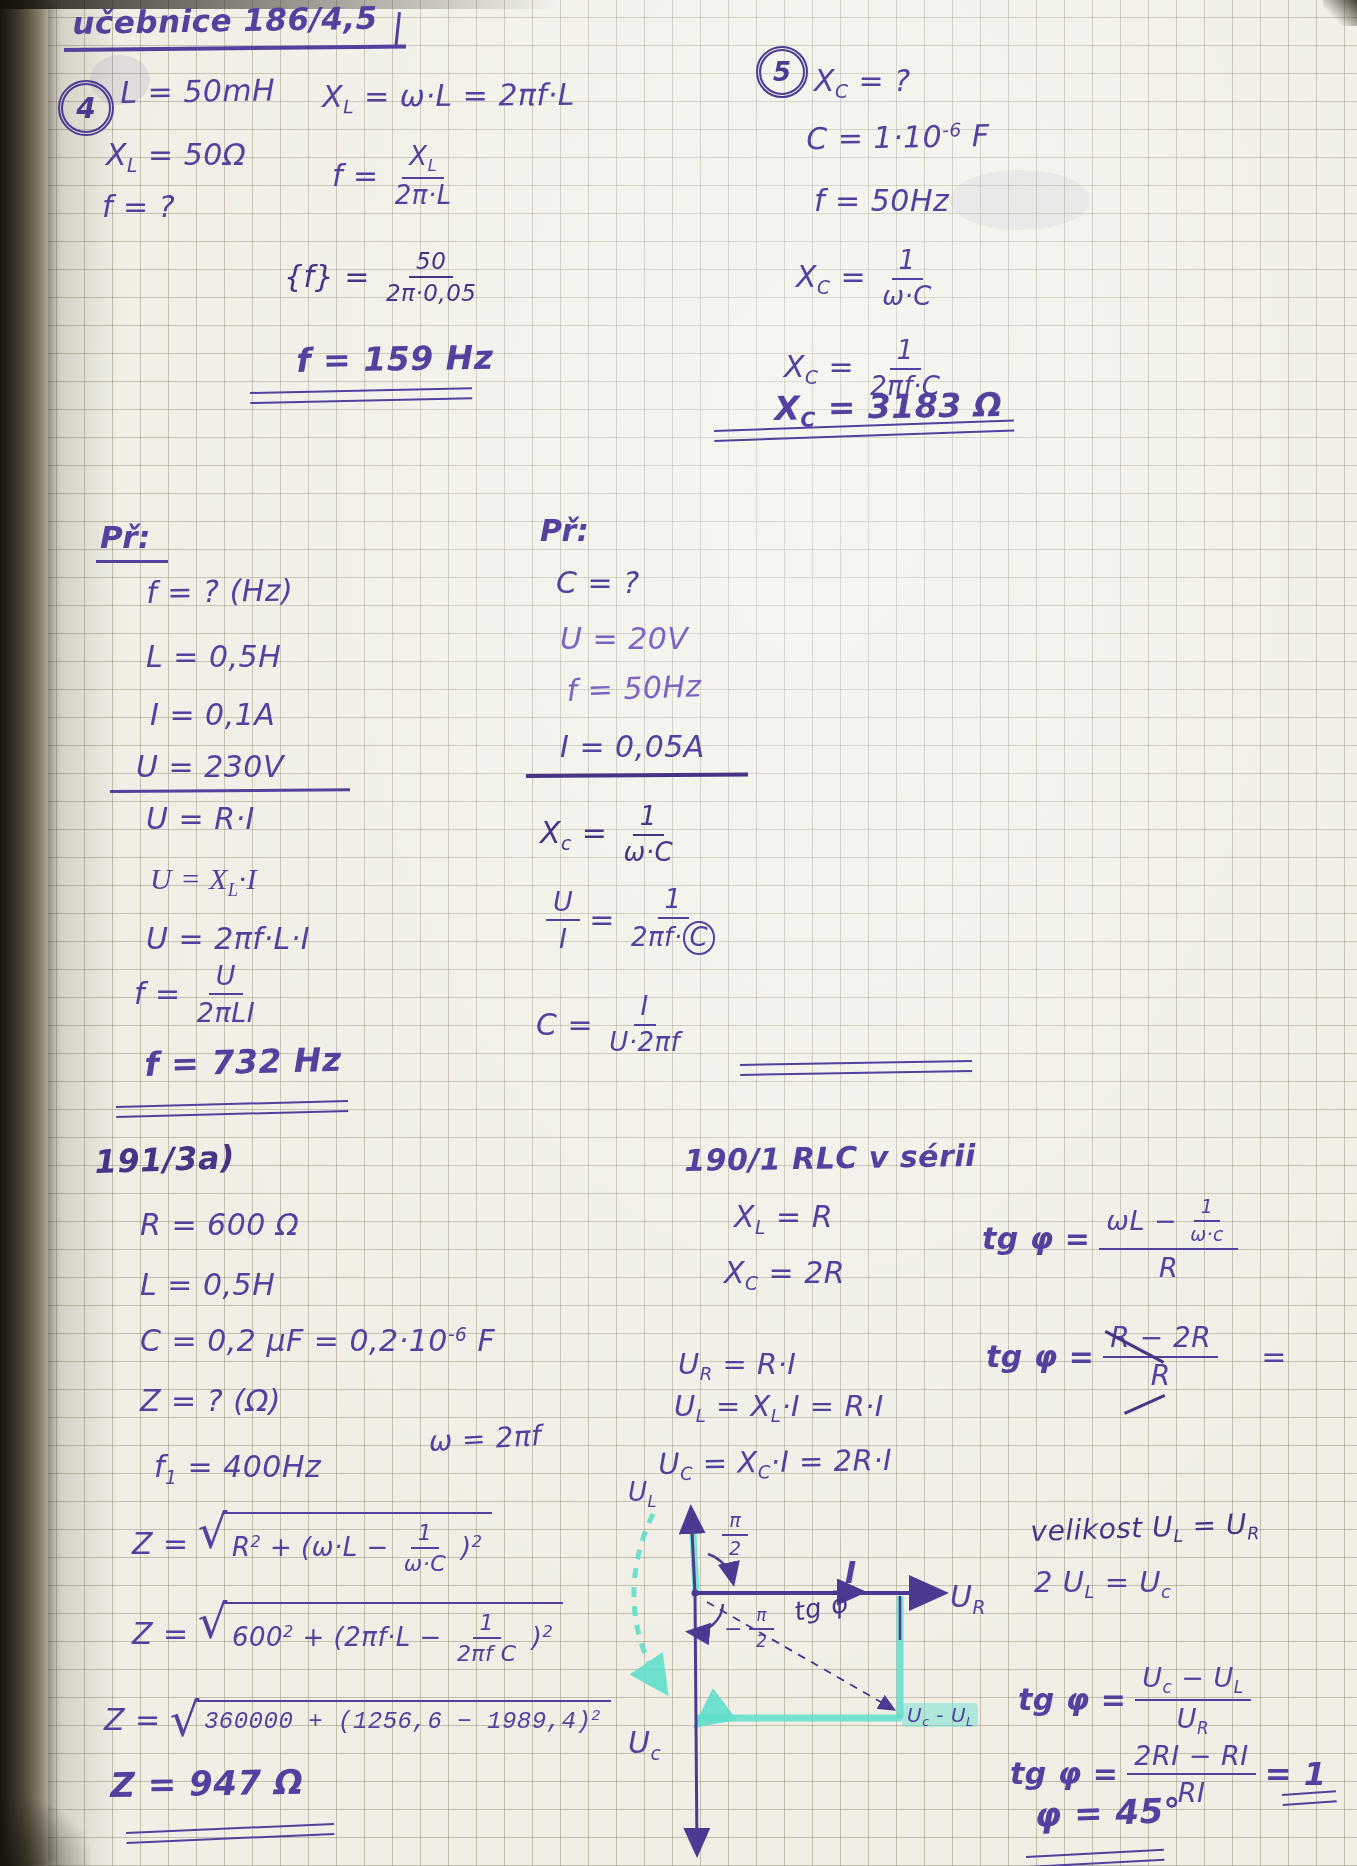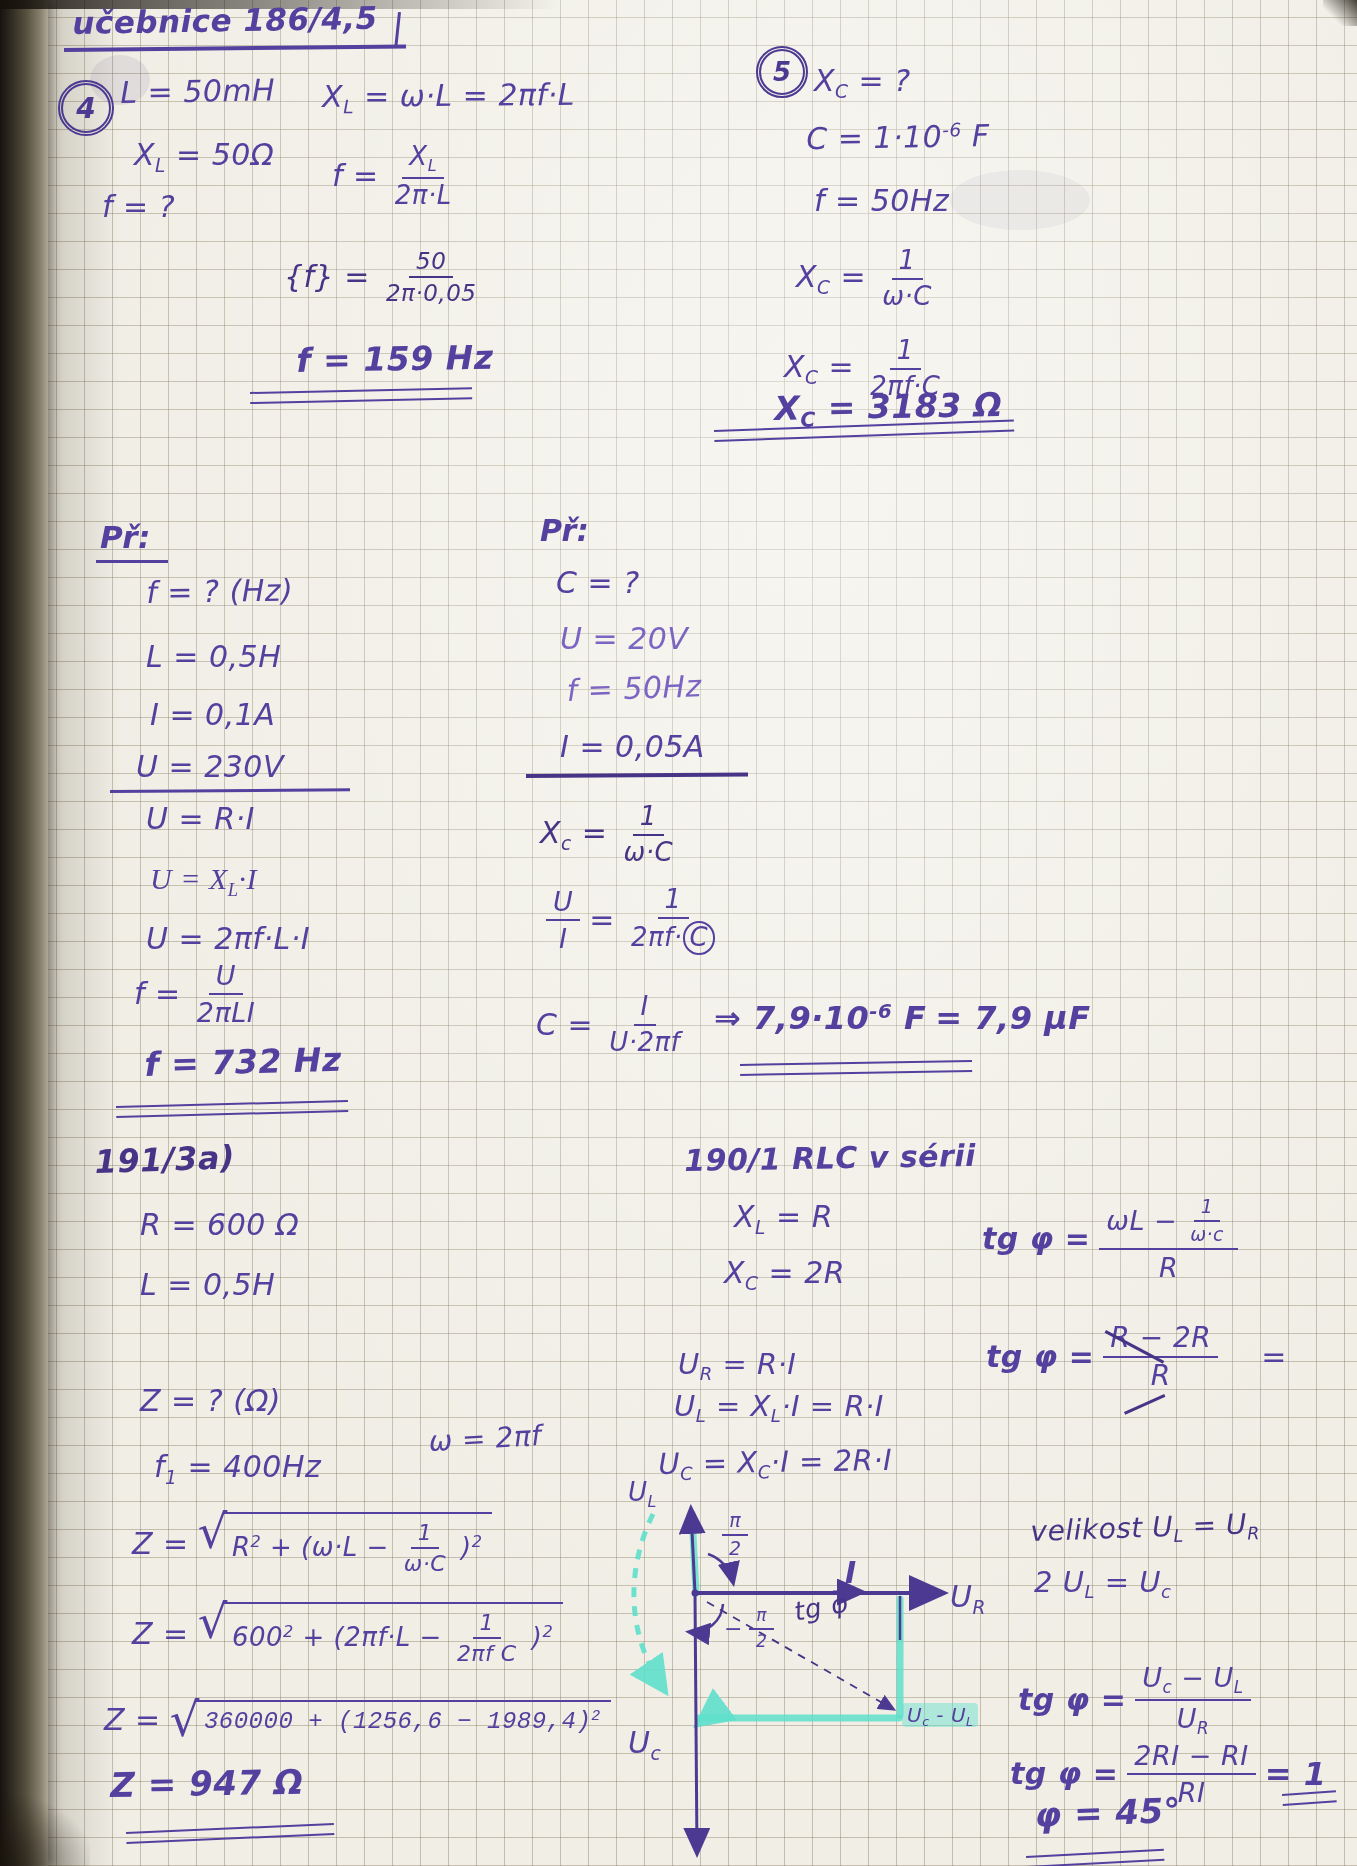--- a/index.html
+++ b/index.html
@@ -64,21 +64,21 @@
   <div class="corner-bl"></div>
   <div class="smudge" style="left:950px;top:170px;width:140px;height:60px;background:rgba(130,120,160,.08);"></div>
   <div class="smudge" style="left:90px;top:55px;width:60px;height:50px;background:rgba(90,70,140,.10);"></div>
 
   <div class="hw bold" style="left:72px;top:6px;font-size:31px;transform:rotate(-1deg);">učebnice 186/4,5</div>
   <div class="u-line" style="left:64px;top:48px;width:342px;height:4px;transform:rotate(-0.6deg);"></div>
   <div class="u-line" style="left:398px;top:12px;width:3px;height:36px;transform:rotate(6deg);"></div>
 
   <div class="circle-num" style="left:58px;top:80px;width:46px;height:46px;font-size:28px;">4</div>
   <div class="hw" style="left:120px;top:76px;transform:rotate(-1deg);">L = 50mH</div>
-  <div class="hw" style="left:106px;top:138px;margin-left:28px;">X<sub>L</sub> = 50Ω</div>
+  <div class="hw" style="left:106px;top:138px;">X<sub>L</sub> = 50Ω</div>
   <div class="hw" style="left:102px;top:190px;">f = ?</div>
 
   <div class="hw" style="left:322px;top:80px;transform:rotate(-0.5deg);">X<sub>L</sub> = ω·L = 2πf·L</div>
   <div class="hw" style="left:332px;top:142px;">
     <span class="row">
         <span>f =</span>
       <span class="frac" style="font-size:26px;">
           <span class="num">X<sub>L</sub></span>
           <span class="den">2π·L</span>
         </span>
@@ -173,31 +173,26 @@
   </div>
   <div class="hw" style="left:536px;top:992px;">
     <span class="row">
         <span>C =</span>
       <span class="frac" style="font-size:26px;">
           <span class="num">I</span>
           <span class="den">U·2πf</span>
         </span>
       </span>
   </div>
-  <div class="hw bold" style="left:714px;top:1000px;font-size:32px;">
-    <span class="row">
-        <span>⇒ 7,9·10<sup>-6</sup> F</span>
-        <span>= 7,9 μF</span>
-      </span>
-  </div>
   <div class="u-double" style="left:740px;top:1064px;width:232px;transform:rotate(-1deg);"></div>
 
   <div class="hw bold ink-d" style="left:94px;top:1144px;font-size:32px;transform:rotate(-2deg);">191/3a)</div>
   <div class="hw" style="left:140px;top:1208px;">R = 600 Ω</div>
   <div class="hw" style="left:140px;top:1268px;">L = 0,5H</div>
+  <div class="hw" style="left:140px;top:1324px;">C = 0,2 μF = 0,2·10<sup>-6</sup> F</div>
   <div class="hw" style="left:140px;top:1384px;">Z = ? (Ω)</div>
   <div class="hw" style="left:154px;top:1450px;text-align:right;">f<sub>1</sub> = 400Hz</div>
   <div class="hw" style="left:428px;top:1426px;font-size:28px;transform:rotate(-3deg);">ω = 2πf</div>
   <div class="hw" style="left:132px;top:1512px;">
     <span class="row">
         <span>Z =</span>
       <span class="sqrt">
           <span class="rad">√</span>
           <span class="sbody" style="font-size:26px;">
         <span>R<sup>2</sup> + (ω·L −</span>

